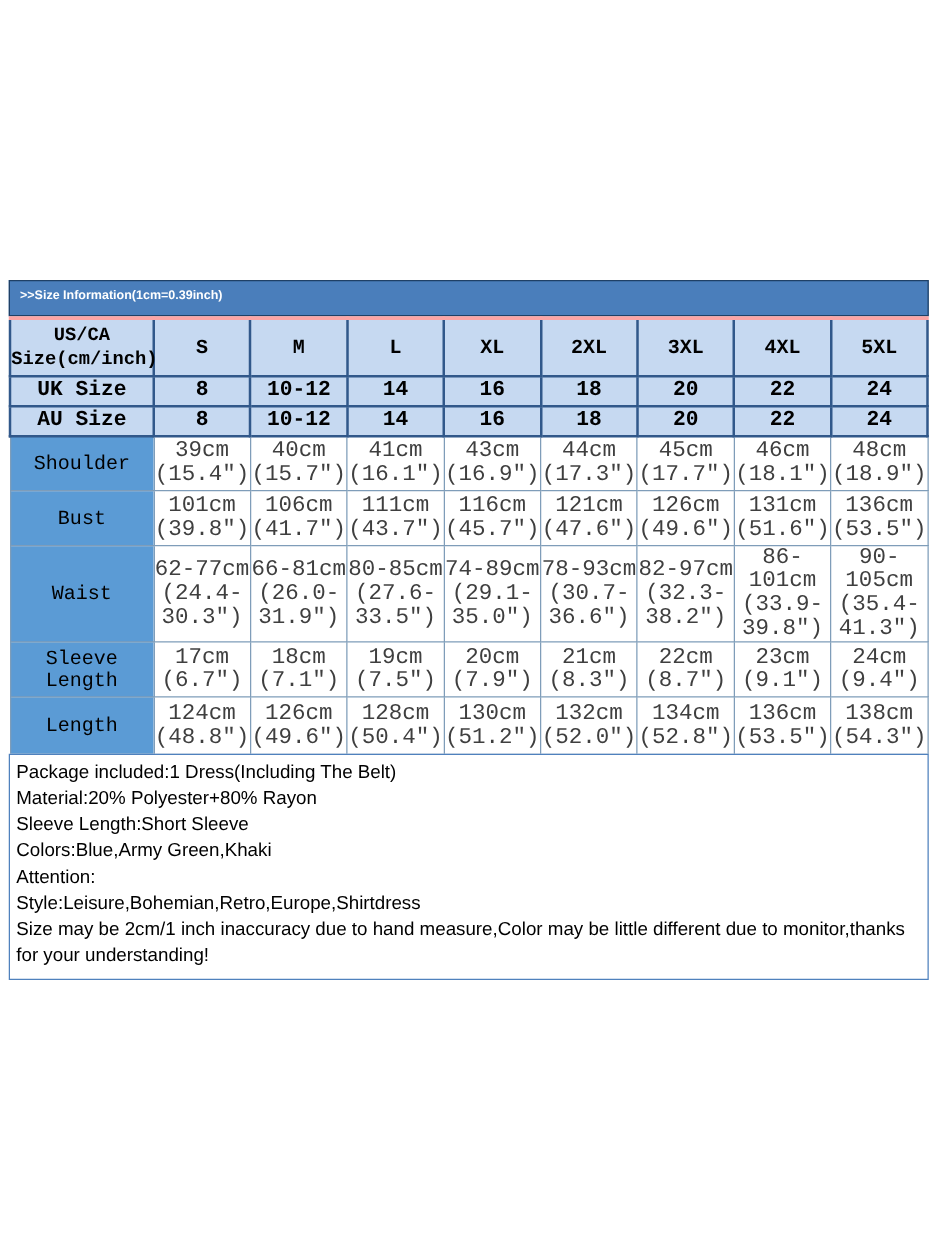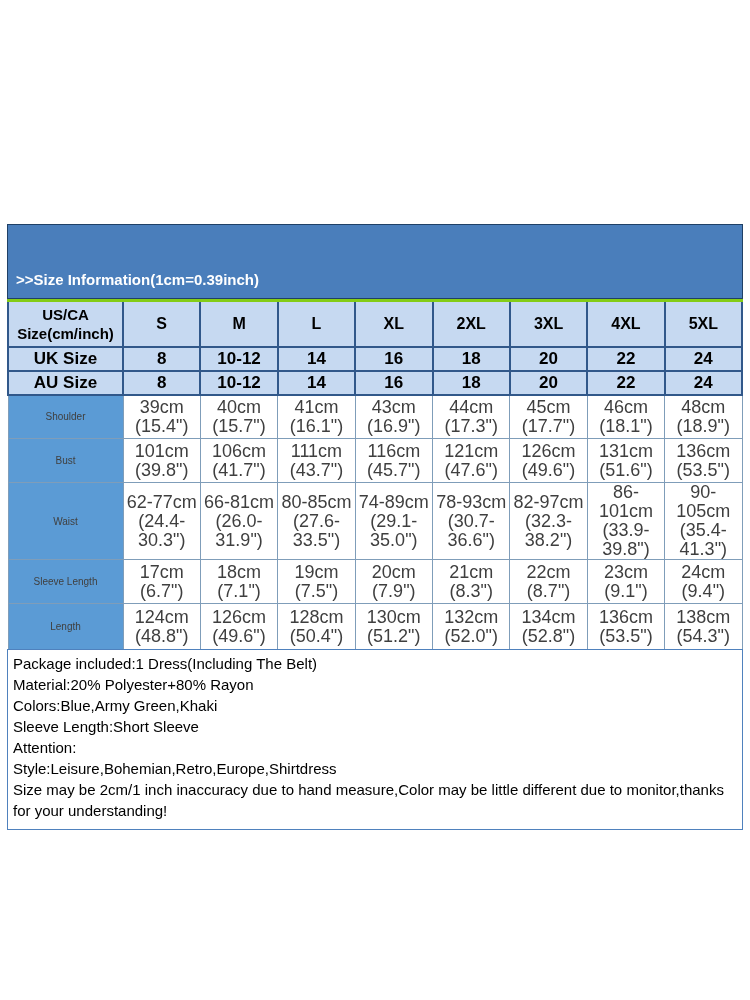--- a/index.html
+++ b/index.html
@@ -3,35 +3,35 @@
 <meta charset="utf-8">
 <style>
   html,body{margin:0;padding:0;background:#ffffff;}
   .page{position:relative;width:750px;height:1000px;background:#ffffff;overflow:hidden;
         font-family:"Liberation Sans",sans-serif;}
   .content{position:absolute;top:224px;left:7px;width:736px;}
 
   
   .banner{background:#4a7ebb;color:#ffffff;border:1px solid #1f4066;
           padding:6px 8px 10px 8px;box-sizing:border-box;}
-  .banner-title{font-size:15px;font-weight:bold;margin-top:40px;}
+  .banner-title{font-size:10px;font-weight:bold;}
   .banner-sub{font-size:19px;font-weight:bold;margin-top:7px;letter-spacing:.2px;}
 
   
   table.size{width:100%;border-collapse:collapse;table-layout:fixed;
-             border-top:3px solid #84cc16;}
+             border-top:3px solid #fca5a5;font-family:Liberation Mono, monospace;}
   col.c0{width:115px;}
   th,td{text-align:center;vertical-align:middle;padding:0;}
   tr.r1{height:46px;} tr.r2{height:24px;} tr.m{height:44px;} tr.mlast{height:46px;}
   .hd{background:#c6d9f1;border:2px solid #31588a;color:#000000;font-weight:bold;}
   .hd-size{font-size:16px;}
   .hd-small{font-size:17px;}
   .corner div{font-size:15px;line-height:19px;}
-  .lbl{background:#5b9bd5;border:1px solid #7f9db9;color:#404040;
-       font-weight:normal;font-size:10px;}
+  .lbl{background:#5b9bd5;border:1px solid #7f9db9;color:#000000;
+       font-weight:normal;font-size:16px;}
   .dc{background:#ffffff;border:1px solid #7f9db9;color:#3f3f3f;
       font-size:18px;line-height:19px;}
   .dc span{display:block;}
 
   
   .details{border:1px solid #4f81bd;margin-top:-1px;background:#ffffff;
            padding:3px 5px 8px 5px;font-size:15px;line-height:21px;color:#000000;
            overflow-wrap:break-word;box-sizing:border-box;min-height:170px;}
 </style>
 </head>
@@ -268,21 +268,21 @@
               <span>138cm</span>
               <span>(54.3")</span>
             </td>
       </tr>
     </tbody>
       </table>
 
     <div class="details">
       <div>Package included:1 Dress(Including The Belt)</div>
       <div>Material:20% Polyester+80% Rayon</div>
+      <div>Sleeve Length:Short Sleeve</div>
       <div>Colors:Blue,Army Green,Khaki</div>
-      <div>Sleeve Length:Short Sleeve</div>
       <div>Attention:</div>
       <div>Style:Leisure,Bohemian,Retro,Europe,Shirtdress</div>
       <div>Size may be 2cm/1 inch inaccuracy due to hand measure,Color may be little different due to monitor,thanks for your understanding!</div>
     </div>
 
   </div>
 </div>
 
 </body></html>

